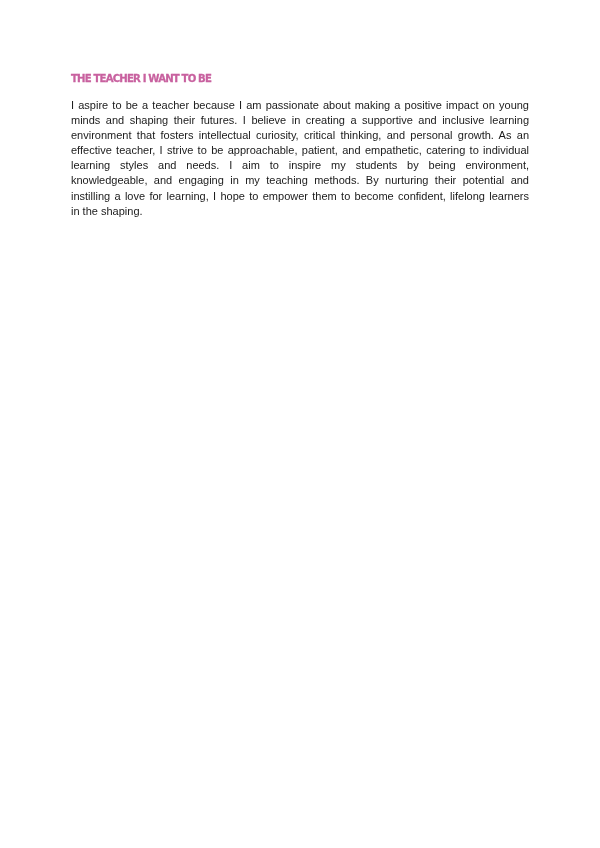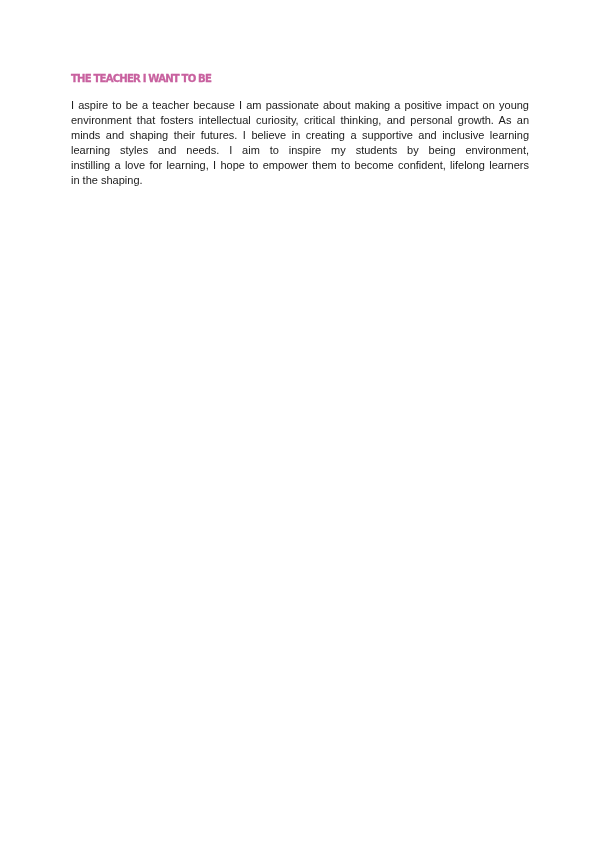--- a/index.html
+++ b/index.html
@@ -60,19 +60,21 @@
     }
   </style>
 </head>
 <body>
 
 <div class="page">
   <div class="title">THE TEACHER I WANT TO BE</div>
 
   <div class="body-text">
     <span class="line">I aspire to be a teacher because I am passionate about making a positive impact on young</span>
+    <span class="line">minds and shaping their futures. I believe in creating a supportive and inclusive learning</span>
     <span class="line">environment that fosters intellectual curiosity, critical thinking, and personal growth. As an</span>
-    <span class="line">minds and shaping their futures. I believe in creating a supportive and inclusive learning</span>
+    <span class="line">effective teacher, I strive to be approachable, patient, and empathetic, catering to individual</span>
     <span class="line">learning styles and needs. I aim to inspire my students by being environment,</span>
+    <span class="line">knowledgeable, and engaging in my teaching methods. By nurturing their potential and</span>
     <span class="line">instilling a love for learning, I hope to empower them to become confident, lifelong learners</span>
     <span class="line last">in the shaping.</span>
   </div>
 </div>
 
 </body></html>

